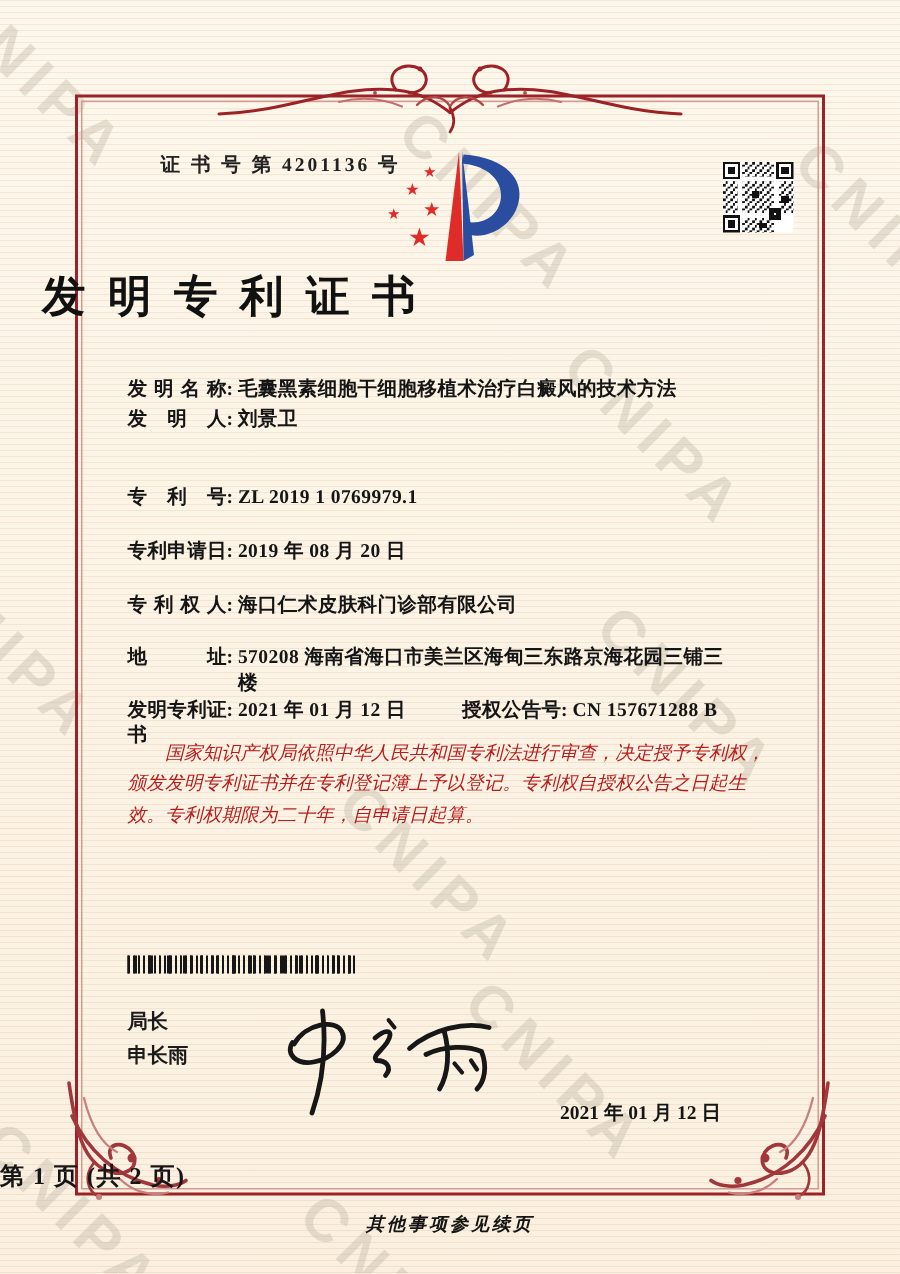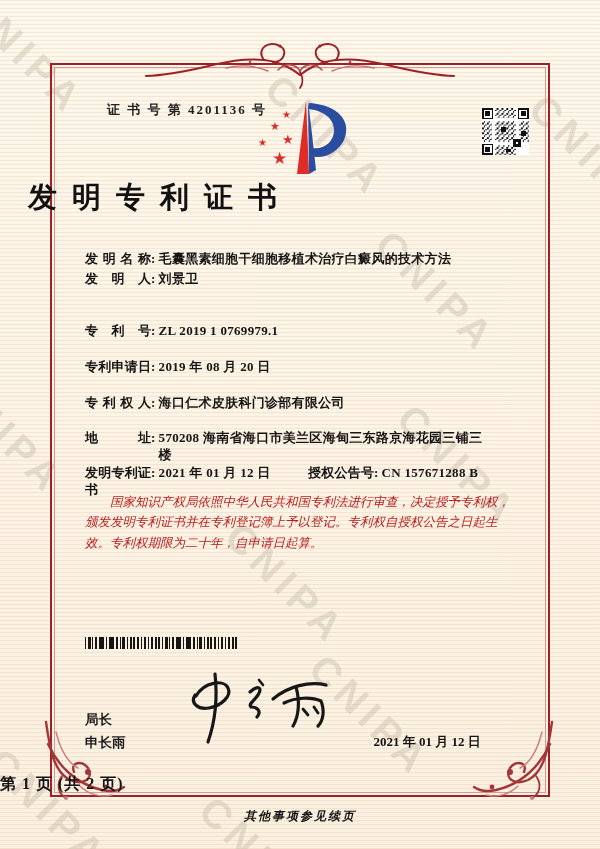--- a/index.html
+++ b/index.html
@@ -57,21 +57,21 @@
   }
   .paras p{margin:0;text-indent:2em;}
   .barcode{
     left:85px;top:637px;width:153px;height:12px;
     background-image:
       repeating-linear-gradient(90deg,#161616 0 1.5px,rgba(0,0,0,0) 1.5px 3.5px),
       repeating-linear-gradient(90deg,#161616 0 1px,rgba(0,0,0,0) 1px 7px),
       repeating-linear-gradient(90deg,rgba(0,0,0,0) 0 4px,#161616 4px 6px,rgba(0,0,0,0) 6px 11px);
   }
   .signatory{
-    left:85px;top:708px;font-family:"Liberation Sans",sans-serif;
+    left:85px;top:669px;font-family:"Liberation Sans",sans-serif;
     font-weight:700;font-size:13.5px;line-height:23px;color:#1b1b1b;
   }
   .sig-svg{left:170px;top:666px;}
   .issue-date{left:352px;top:733px;width:150px;text-align:center;font-size:13px;font-weight:600;}
   .page-no{left:0;right:0;top:774px;text-align:left;font-size:16px;font-weight:600;letter-spacing:1px;}
   .cont-note{left:0;right:0;top:808px;text-align:center;font-size:12px;font-style:italic;font-weight:600;letter-spacing:2px;}
   .logo{left:246px;top:96px;}
   .qr{left:482px;top:108px;}
   .ornament-top{left:130px;top:38px;}
   .ornament-bl{left:36px;top:714px;}

